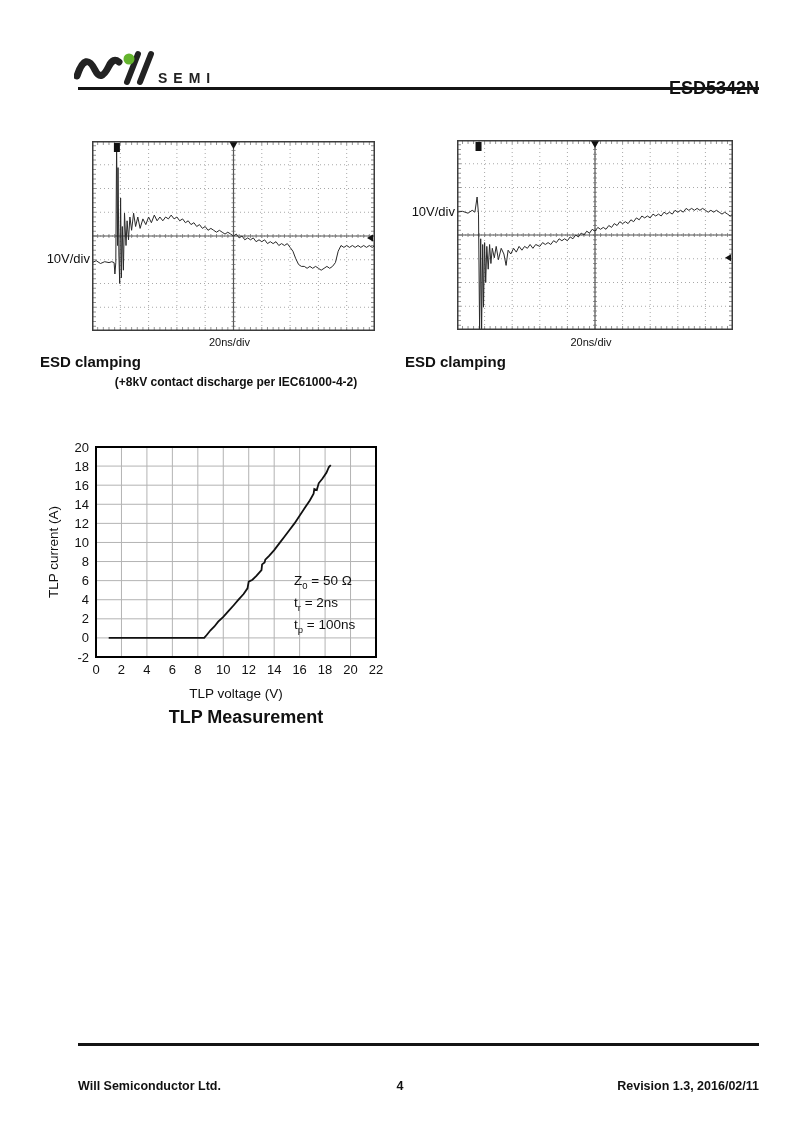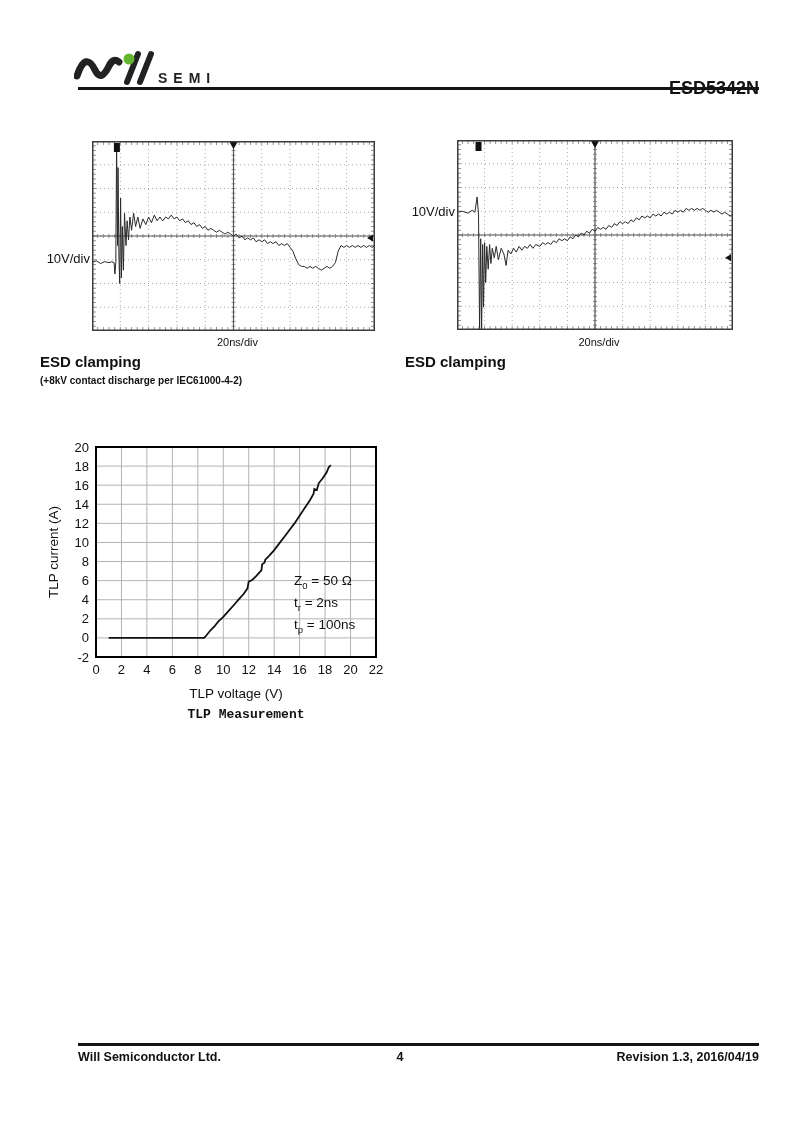--- a/index.html
+++ b/index.html
@@ -21,32 +21,32 @@
   
   .fig{position:absolute;}
   #fig1{left:40px;top:135px;width:392px;height:262px;}
   #fig2{left:405px;top:135px;width:380px;height:262px;}
   .scope-svg{position:absolute;}
   #fig1 .scope-svg{left:52px;top:6px;}
   #fig2 .scope-svg{left:52px;top:5px;}
   .vdiv{position:absolute;left:0;width:50px;text-align:right;font-size:13px;color:#111;}
   #fig1 .vdiv{top:116px;}
   #fig2 .vdiv{top:69px;}
-  .tdiv{position:absolute;left:56px;text-align:center;font-size:11px;top:201px;}
+  .tdiv{position:absolute;left:48px;text-align:center;font-size:11px;top:201px;}
   #fig1 .tdiv{width:283px;}
   #fig2 .tdiv{width:276px;}
   .scope-cap{position:absolute;left:0;width:100%;font-size:15px;font-weight:bold;top:218px;}
-  .scope-sub{position:absolute;left:0;width:100%;text-align:left;font-size:10px;font-weight:bold;top:240px;}
+  .scope-sub{position:absolute;left:0;width:100%;text-align:center;font-size:12px;font-weight:bold;top:240px;}
   
   #tlp-fig{left:36px;top:440px;width:430px;height:295px;}
   #tlp-svg{position:absolute;left:0;top:0;}
-  .tlp-caption{position:absolute;left:60px;top:267px;width:300px;text-align:center;font-size:13px;font-weight:bold;font-family:Liberation Mono, monospace;}
+  .tlp-caption{position:absolute;left:60px;top:267px;width:300px;text-align:center;font-size:18px;font-weight:bold;}
   
   .footer-rule{position:absolute;left:78px;right:73px;top:1043px;height:3px;background:#141414;}
-  .footer-text{position:absolute;top:1050px;font-size:12.5px;font-weight:bold;}
+  .footer-text{position:absolute;top:1079px;font-size:12.5px;font-weight:bold;}
   .footer-company{left:78px;}
   .footer-page{left:0;width:800px;text-align:center;}
   .footer-revision{right:73px;}
 </style>
 </head>
 <body>
 
 <div class="page">
 
   <svg class="logo-svg" width="82" height="44" viewBox="0 0 82 44">
@@ -720,15 +720,15 @@
           <text x="258" y="167" font-size="13.5" font-family="&quot;Liberation Sans&quot;,&quot;DejaVu Sans&quot;,sans-serif" fill="#111"><tspan>t</tspan><tspan dy="4" font-size="9.5">r</tspan><tspan dy="-4"> = 2ns</tspan></text>
           <text x="258" y="189" font-size="13.5" font-family="&quot;Liberation Sans&quot;,&quot;DejaVu Sans&quot;,sans-serif" fill="#111"><tspan>t</tspan><tspan dy="4" font-size="9.5">p</tspan><tspan dy="-4"> = 100ns</tspan></text>
         </g>
       </svg>
     <div class="tlp-caption">TLP Measurement</div>
   </div>
 
   <div class="footer-rule"></div>
   <span class="footer-text footer-company">Will Semiconductor Ltd.</span>
   <span class="footer-text footer-page">4</span>
-  <span class="footer-text footer-revision">Revision 1.3, 2016/04/19</span>
+  <span class="footer-text footer-revision">Revision 1.3, 2016/02/11</span>
 
 </div>
 
 </body></html>

